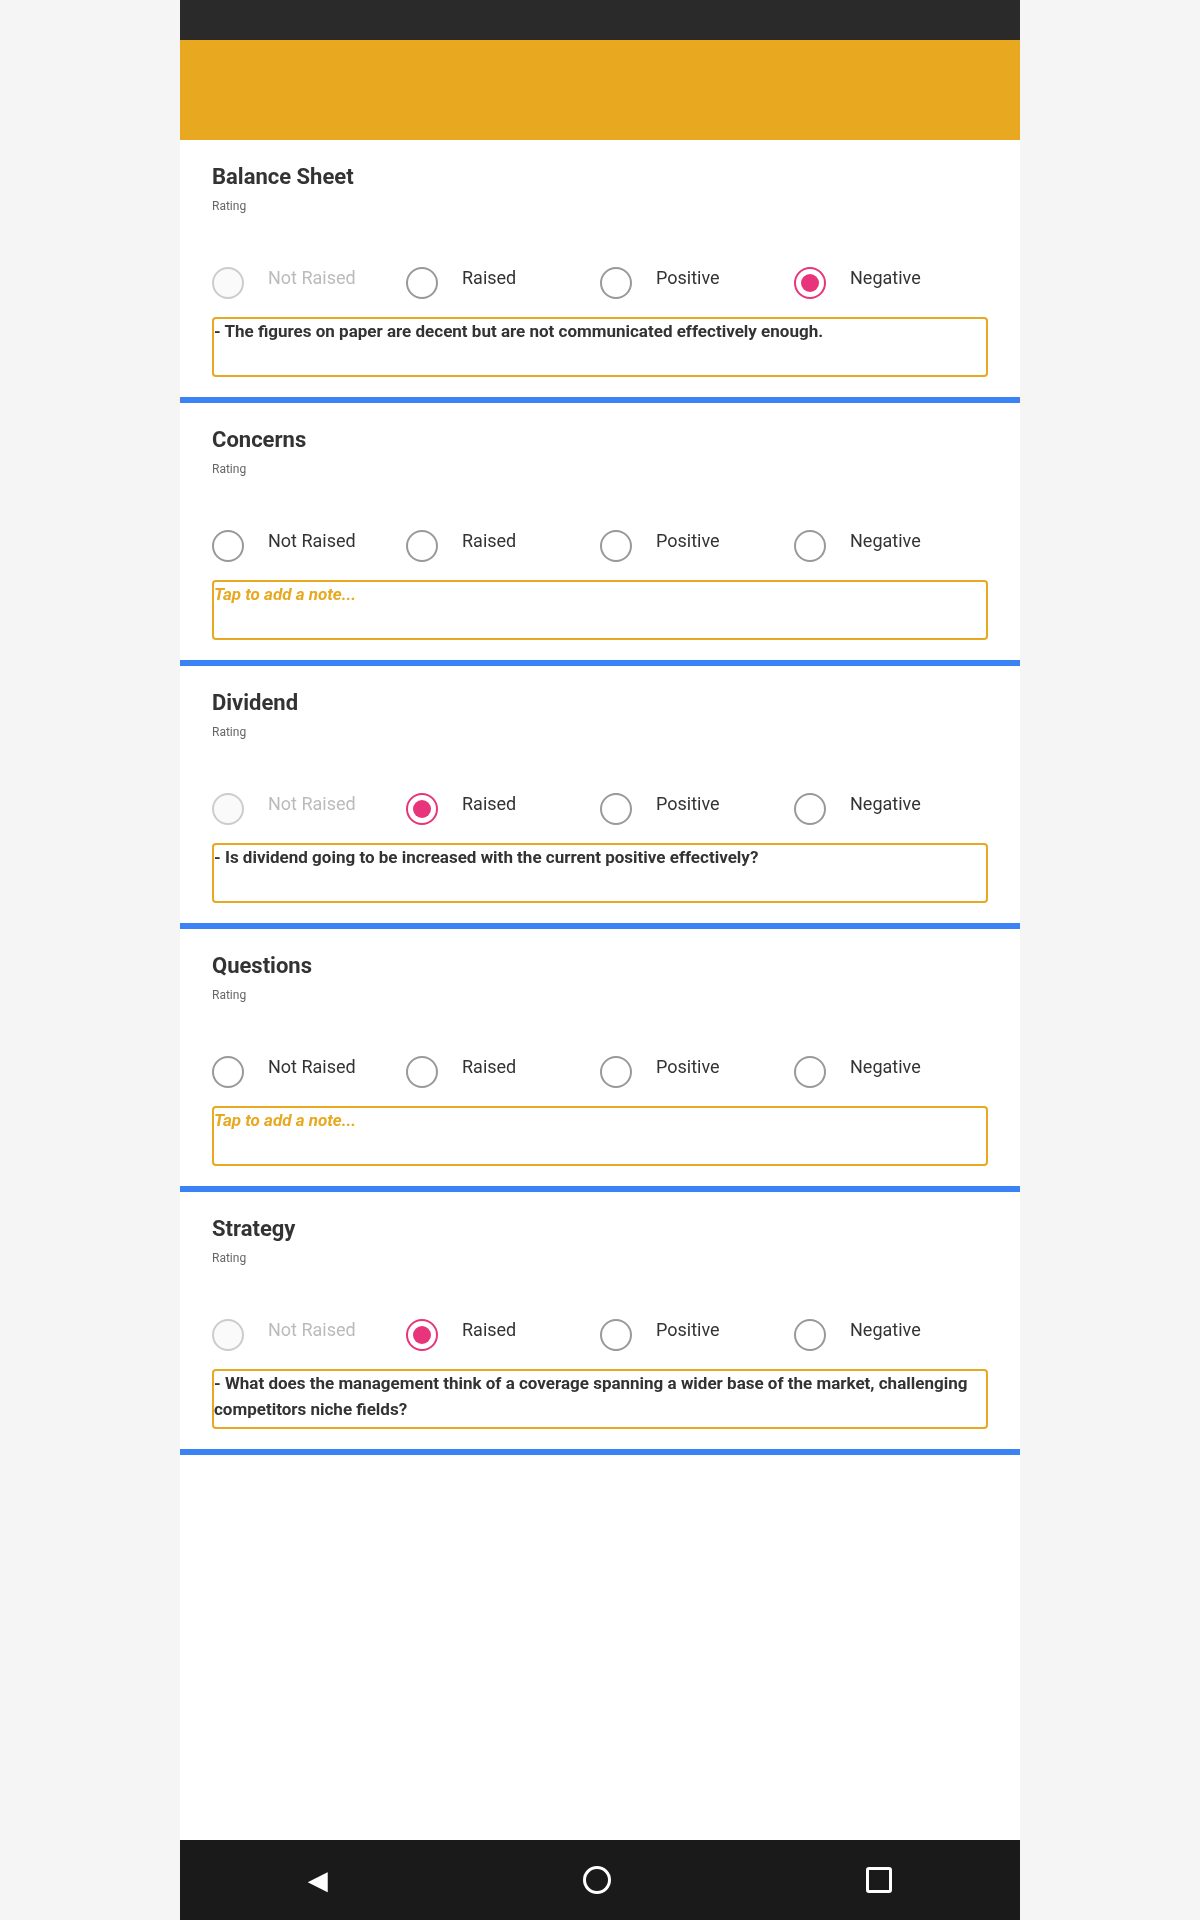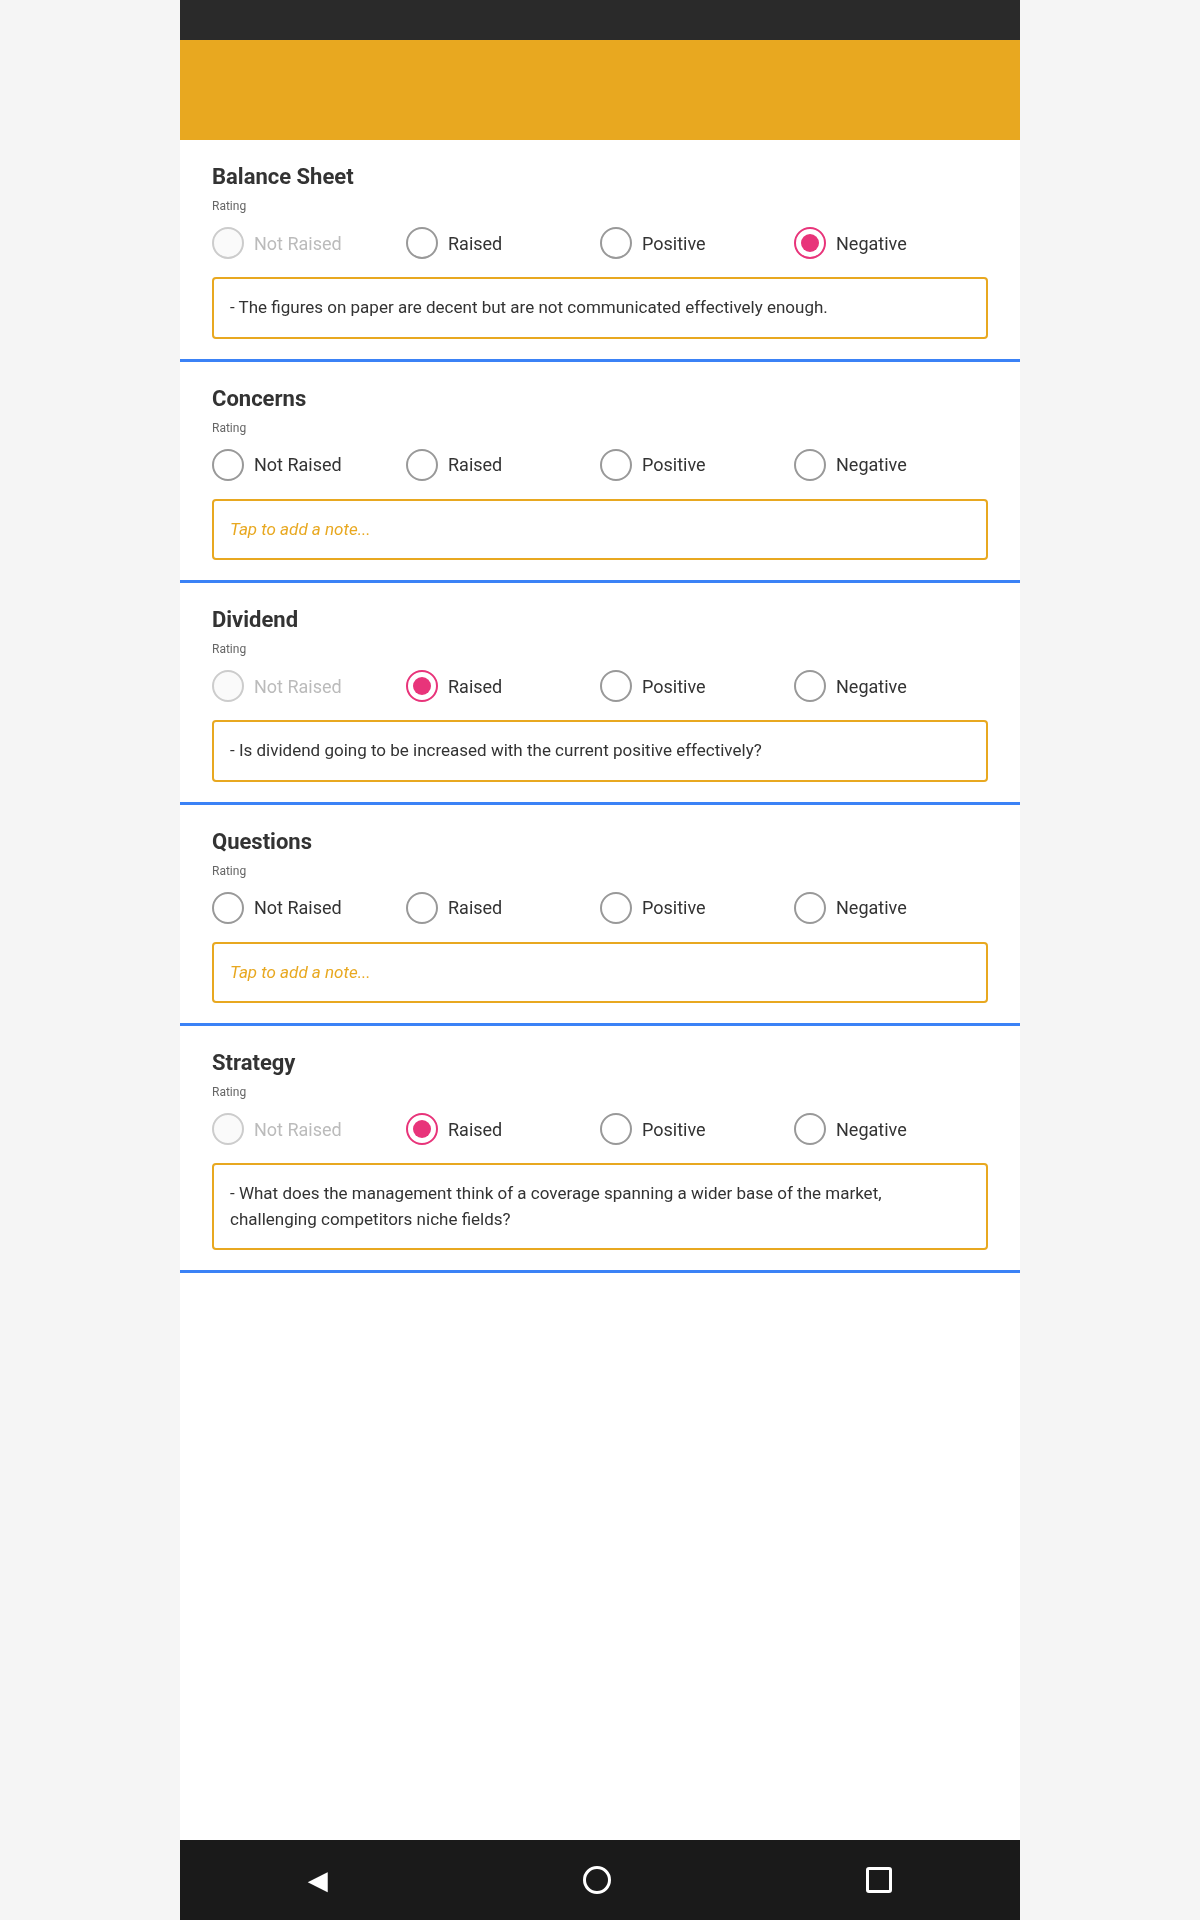--- a/index.html
+++ b/index.html
@@ -47,21 +47,21 @@
     }
 
     .content {
       background: white;
       flex: 1;
       padding: 0;
     }
 
     .section {
       padding: 24px 32px 20px 32px;
-      border-bottom: 3px solid #3b82f6;
+      border-bottom: 6px solid #3b82f6;
     }
 
     .section-title {
       font-size: 22px;
       font-weight: 700;
       color: #333;
       margin-bottom: 10px;
     }
 
     .rating-label {
@@ -72,24 +72,24 @@
 
     .radio-group {
       display: flex;
       align-items: center;
       gap: 0;
       margin-bottom: 18px;
     }
 
     .radio-option {
       display: flex;
-      align-items: center;
-      gap: 10px;
+      gap: 24px;
       flex: 1;
       cursor: pointer;
+      margin-top: 40px;
     }
 
     .radio-circle {
       width: 32px;
       height: 32px;
       border-radius: 50%;
       border: 2px solid #999;
       display: flex;
       align-items: center;
       justify-content: center;
@@ -119,25 +119,26 @@
       color: #333;
     }
 
     .radio-label.disabled {
       color: #bbb;
     }
 
     .note-box {
       border: 2px solid #e8a820;
       border-radius: 4px;
-      padding: 16px;
+      padding: 0;
       min-height: 60px;
       font-size: 17px;
       color: #333;
       line-height: 1.5;
+      font-weight: bold;
     }
 
     .note-box.placeholder {
       color: #e8a820;
       font-style: italic;
     }
 
     .bottom-nav {
       background: #1a1a1a;
       height: 80px;

